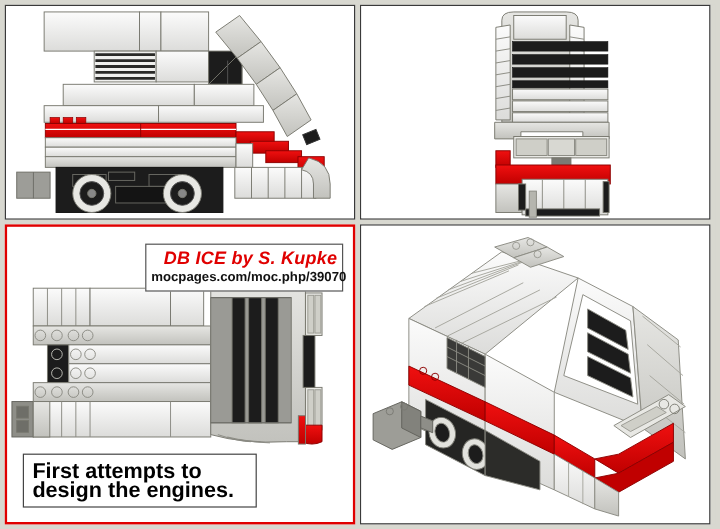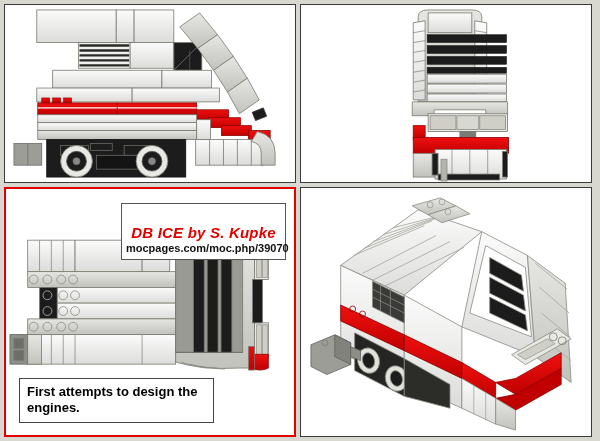--- a/index.html
+++ b/index.html
@@ -21,40 +21,40 @@
     position:relative;background:#ffffff;overflow:hidden;
     border:1px solid #3a3a3a;box-sizing:border-box;
   }
   .panel.accent{border:2px solid #e00000;}
   .panel svg{display:block;width:100%;height:100%;}
 
   
   .titlebox{
     position:absolute;left:115px;top:14px;width:165px;
     background:#fff;border:1px solid #555;box-sizing:border-box;
-    padding:20px 4px 4px;text-align:center;z-index:5;
+    padding:3px 4px 4px;text-align:right;z-index:5;
   }
   .titlebox .t1{
     color:#e00000;font-weight:bold;font-style:italic;
     font-size:15px;line-height:17px;letter-spacing:.2px;white-space:nowrap;
   }
   .titlebox .t2{
     color:#111;font-weight:bold;font-style:italic;
     font-size:10px;line-height:13px;
   }
   .titlebox .t3{
     color:#111;font-weight:bold;font-size:11px;line-height:14px;white-space:nowrap;
   }
   .captionbox{
     position:absolute;left:13px;bottom:12px;width:195px;
     background:#fff;border:1px solid #444;box-sizing:border-box;
     padding:5px 7px 6px;z-index:5;
   }
   .captionbox .c1{
-    color:#000;font-weight:bold;font-size:13px;line-height:16px;
+    color:#000;font-weight:bold;font-size:18px;line-height:16px;
   }
 </style>
 </head>
 <body>
 
 <div class="page">
  <div class="grid">
 
   <div class="panel">
    <svg viewBox="0 0 292 179" preserveAspectRatio="none">

